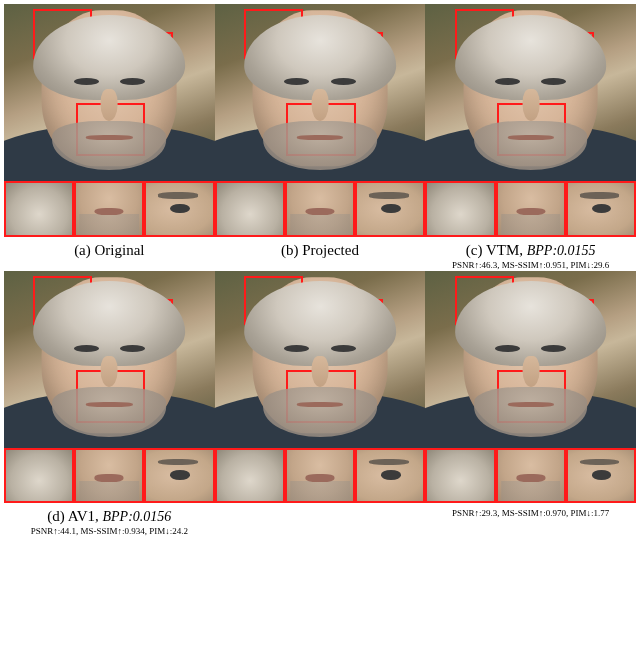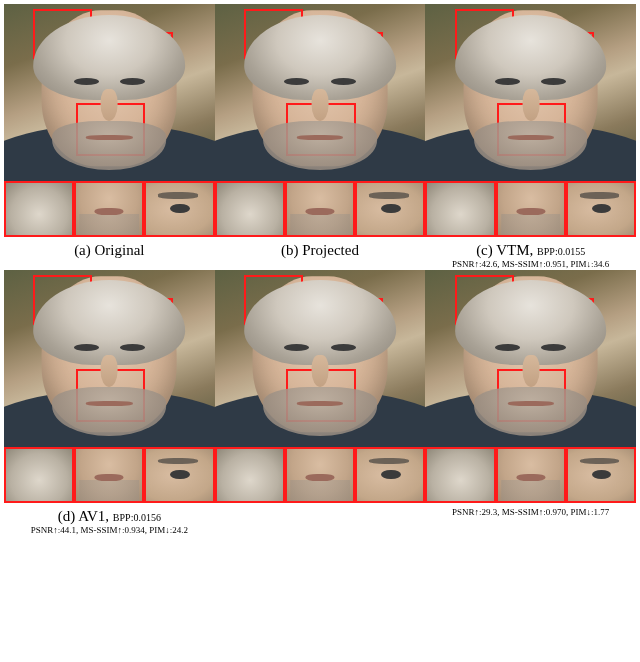--- a/index.html
+++ b/index.html
@@ -153,21 +153,21 @@
     position: absolute; left: 18%; top: 18%; width: 60%; height: 12%;
     background: #6c6257; border-radius: 40%;
   }
 
   .caption {
     text-align: center;
     margin-top: 4px;
     line-height: 1.2;
   }
   .cap-main { font-size: 15px; }
-  .cap-bpp  { font-size: 10px; }
+  .cap-bpp  { font-size: 14px; font-style: italic; }
   .cap-metrics { font-size: 9px; white-space: nowrap; }
 </style>
 </head>
 <body>
 
 <div class="grid">
     <div class="cell">
       <div class="image-wrap">
         <div class="main-img">
     <div class="shoulders"></div>
@@ -257,21 +257,21 @@
             <div class="m"></div>
     </div>
     <div class="crop bg-eye">
       <div class="brow"></div>
             <div class="e"></div>
     </div>
   </div>
       </div>
       <div class="caption">
         <div class="cap-main"><span>(c)</span> <span>VTM</span>, <span class="cap-bpp"><span>BPP:</span><span>0.0155</span></span></div>
-        <div class="cap-metrics"><span>PSNR↑:</span><span>42.6</span>, <span>MS-SSIM↑:</span><span>0.951</span>, <span>PIM↓:</span><span>34.6</span></div>
+        <div class="cap-metrics"><span>PSNR↑:</span><span>46.3</span>, <span>MS-SSIM↑:</span><span>0.951</span>, <span>PIM↓:</span><span>29.6</span></div>
       </div>
     </div>
     <div class="cell">
       <div class="image-wrap">
         <div class="main-img">
     <div class="shoulders"></div>
     <div class="hair"></div>
     <div class="face"></div>
     <div class="face-front">
       <div class="eye left"></div>

